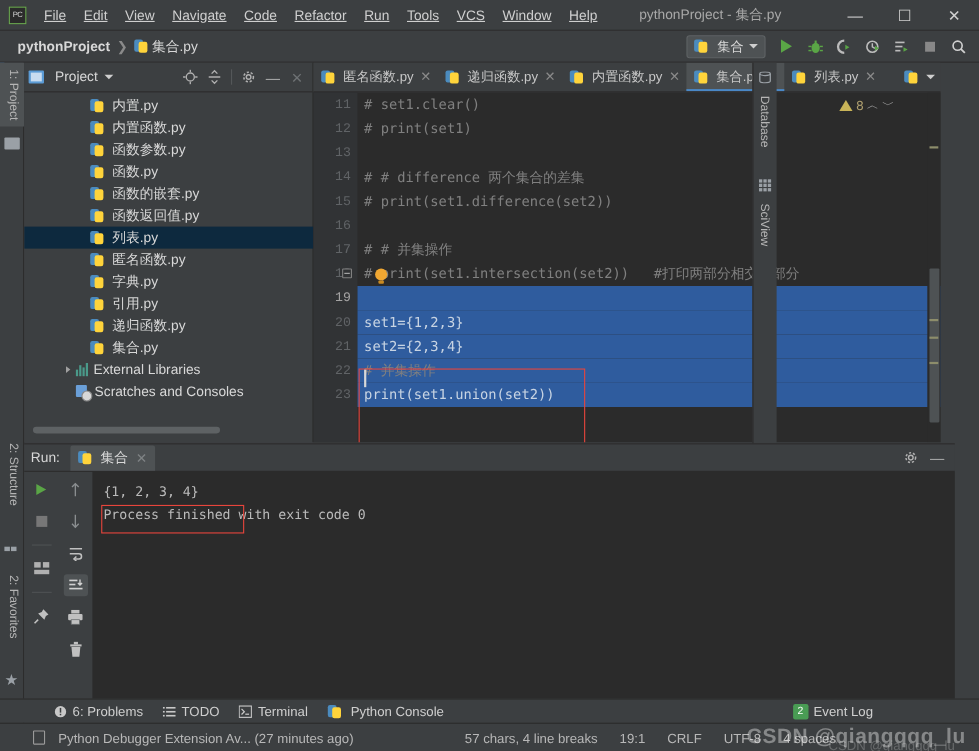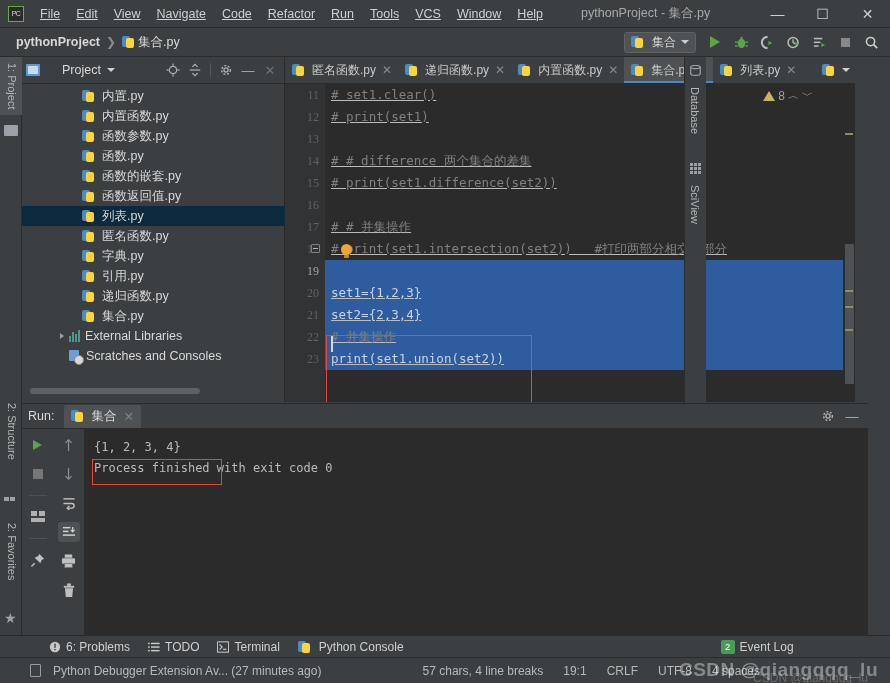--- a/index.html
+++ b/index.html
@@ -87,21 +87,21 @@
 
   
   .projpanel {
     position:absolute; left:22px; top:57px; width:263px; height:345px;
     background:#3c3f41; border-right:1px solid #2b2b2b;
   }
   .proj-header {
     height:27px; display:flex; align-items:center; padding:0 4px;
     border-bottom:1px solid #2b2b2b;
   }
-  .proj-title { font-size:12.5px; color:#d8d8d8; margin-left:22px; }
+  .proj-title { font-size:12.5px; color:#d8d8d8; margin-left:10px; }
   .folder-ic {
     width:14px;height:12px;background:#5b9bd5; border-radius:1px; position:relative;
   }
   .folder-ic::after{content:"";position:absolute;left:2px;top:2px;width:10px;height:8px;background:#c8dcf0;}
   .proj-hdr-icons { margin-left:auto; display:flex; align-items:center; gap:2px; }
   .hic { width:20px;height:20px;display:flex;align-items:center;justify-content:center;color:#b0b0b0;font-size:13px;}
   .hsep { width:1px;height:14px;background:#545759;margin:0 3px; }
 
   .tree { position:absolute; top:27px; left:0; width:263px; height:300px; overflow:hidden; padding-top:2px;}
   .trow {
@@ -149,39 +149,39 @@
   
   .editor {
     position:absolute; left:285px; top:84px; width:570px; height:318px;
     background:#2b2b2b; overflow:hidden;
   }
   .gutter {
     position:absolute; left:0; top:0; width:40px; height:318px; background:#313335;
   }
   .gutter .ln {
     position:absolute; right:6px; font-size:12px; color:#606366;
-    font-family:Liberation Serif, serif; line-height:22px; height:22px;
+    font-family:Liberation Mono, monospace; line-height:22px; height:22px;
   }
   .gutter .ln.cur { color:#a4a3a3; }
   .fold-ic {
     position:absolute; left:26px; width:9px;height:9px;border:1px solid #808080;border-radius:1px;
     background:#313335;
   }
   .fold-ic::after{content:"";position:absolute;left:1px;top:3px;width:5px;height:1px;background:#b0b0b0;}
   .bulb {
     position:absolute; width:11px;height:11px;border-radius:50%;background:#f0a732;
   }
   .bulb::after{content:"";position:absolute;left:3px;bottom:-3px;width:5px;height:3px;background:#c98a22;border-radius:1px;}
 
   .code {
     position:absolute; left:40px; top:0; width:530px; height:318px;
     font-family:"DejaVu Sans Mono", monospace; font-size:12.5px; line-height:22px;
     white-space:pre;
   }
-  .cl { height:22px; position:relative; padding-left:6px;text-decoration:underline; }
+  .cl { height:22px; position:relative; padding-left:6px; }
   .cl.sel { background:#2f5c9e; }
   .cmt { color:#808080; }
   .seltext { color:#c8d4e3; }
 
   .err-box {
     position:absolute; left:41px; top:251px; width:206px; height:99px;
     border:1.5px solid #e8453c; pointer-events:none;
   }
   .caret-line {
     position:absolute; left:46px; top:252px; width:1.5px; height:16px; background:#d8d8d8;

